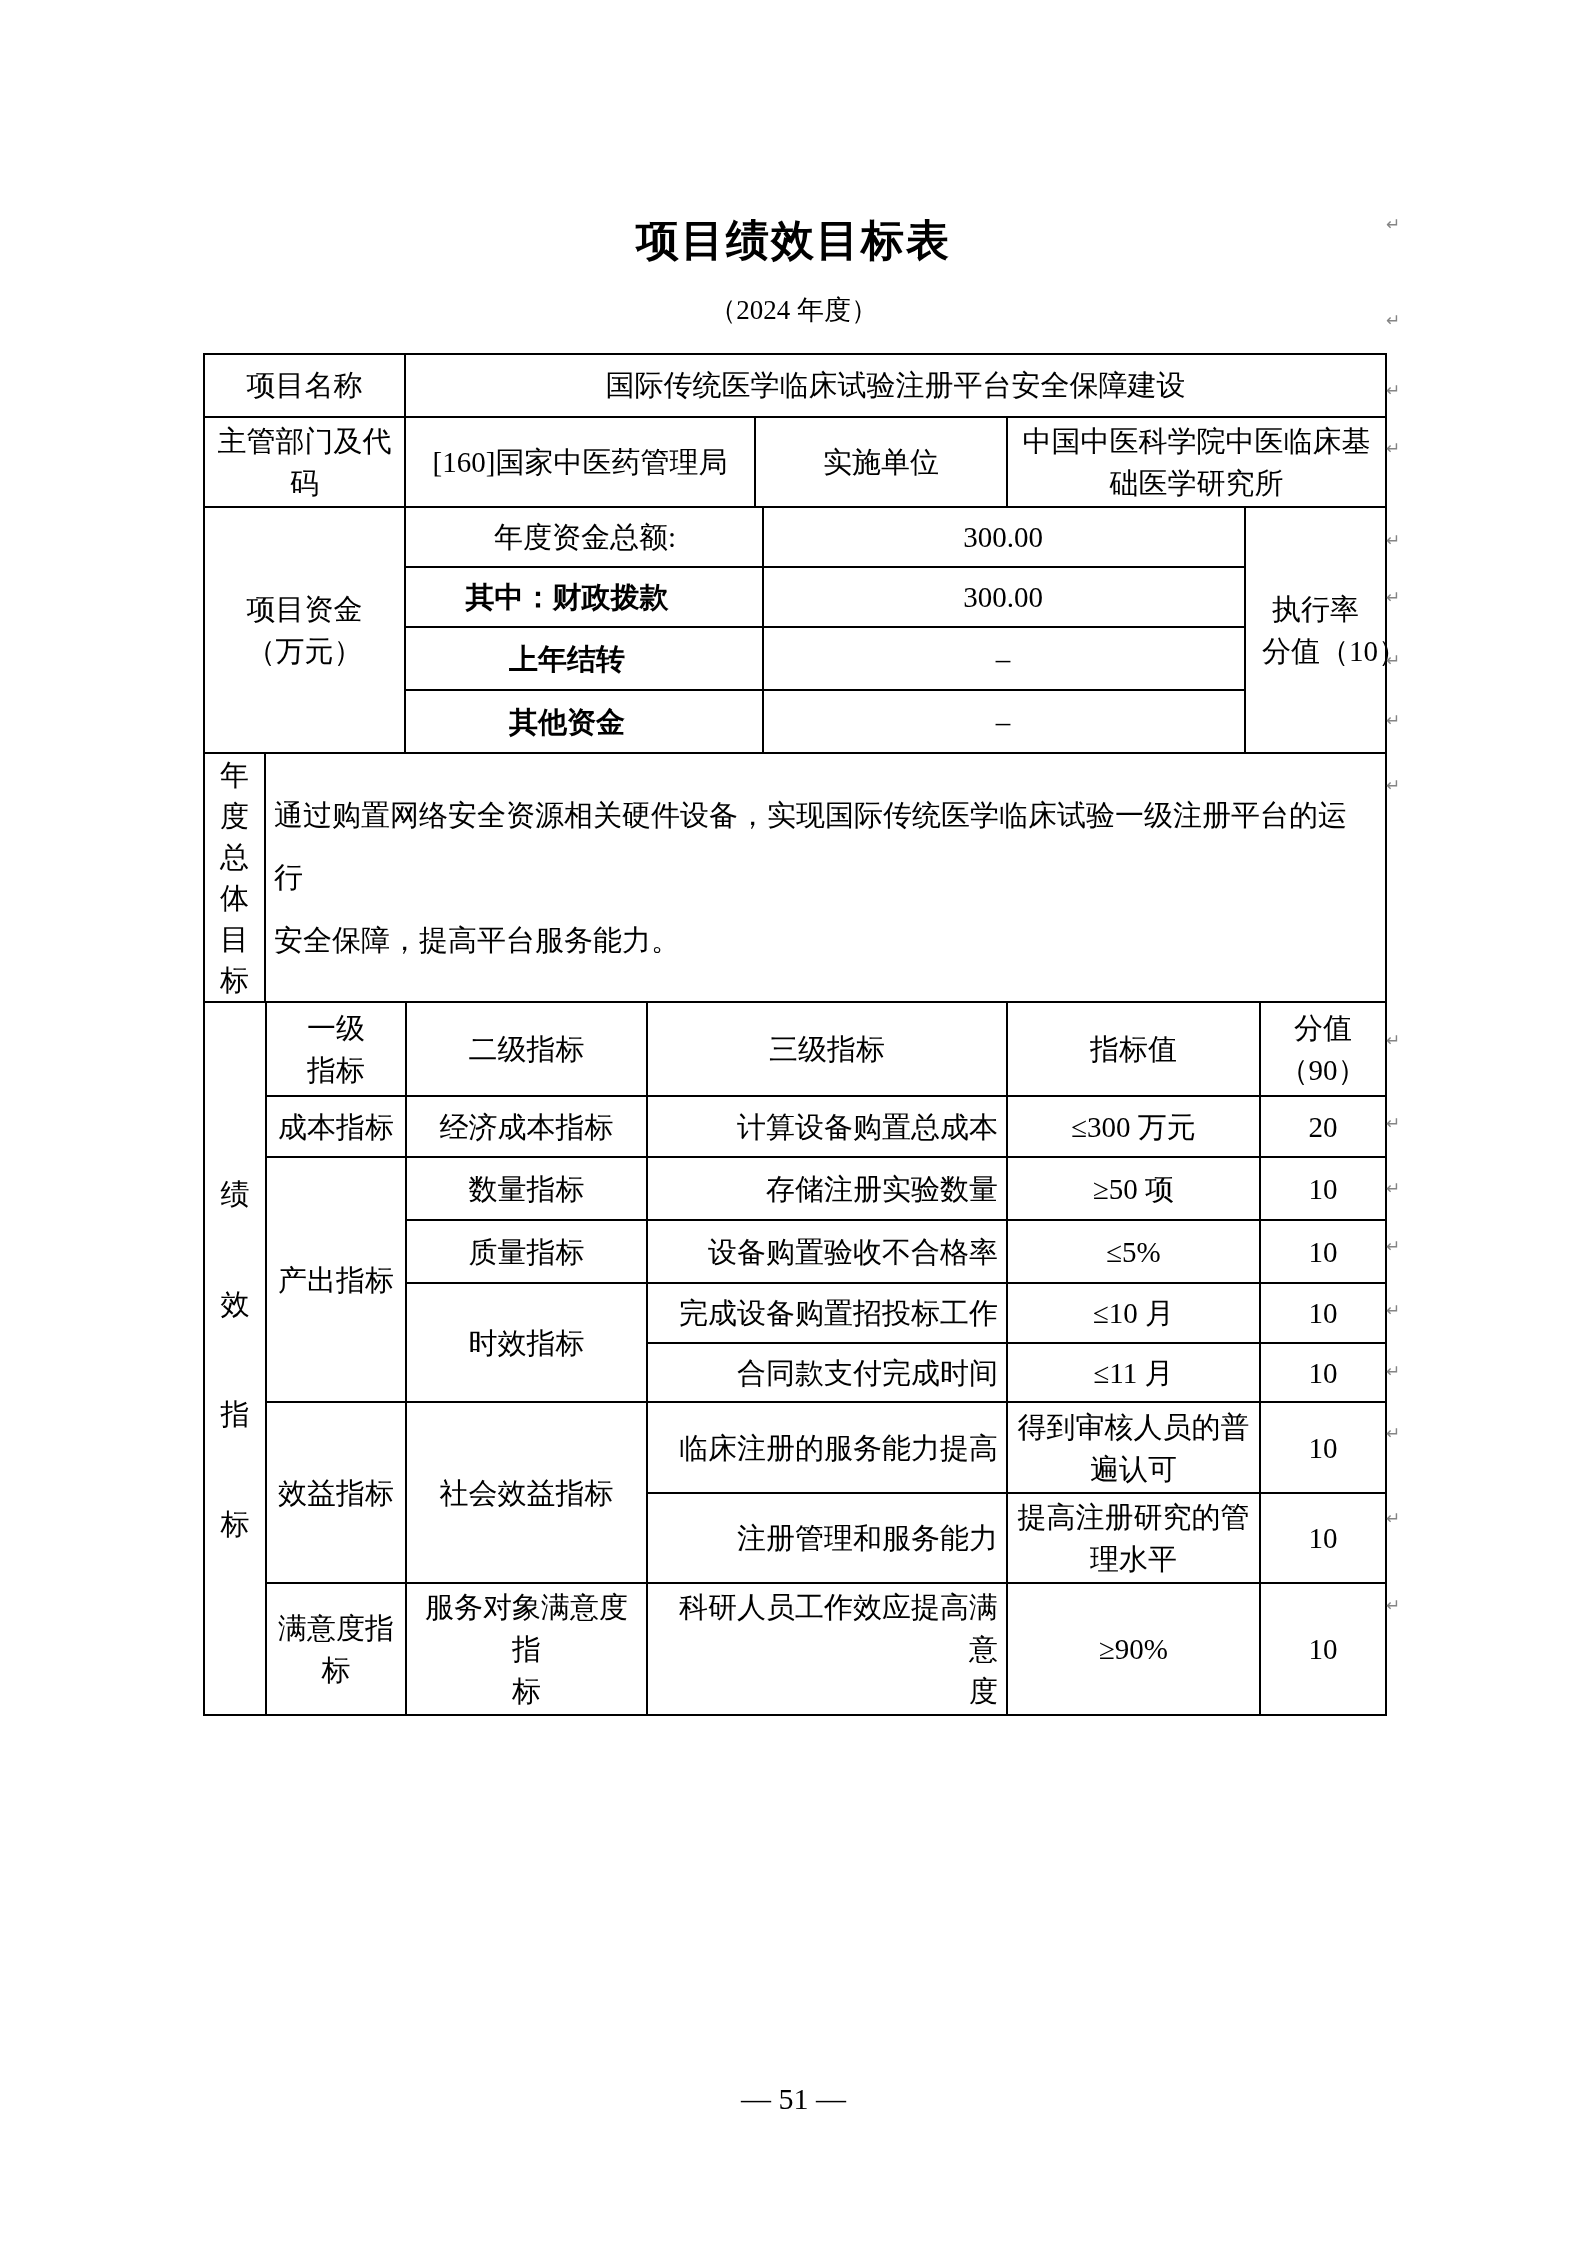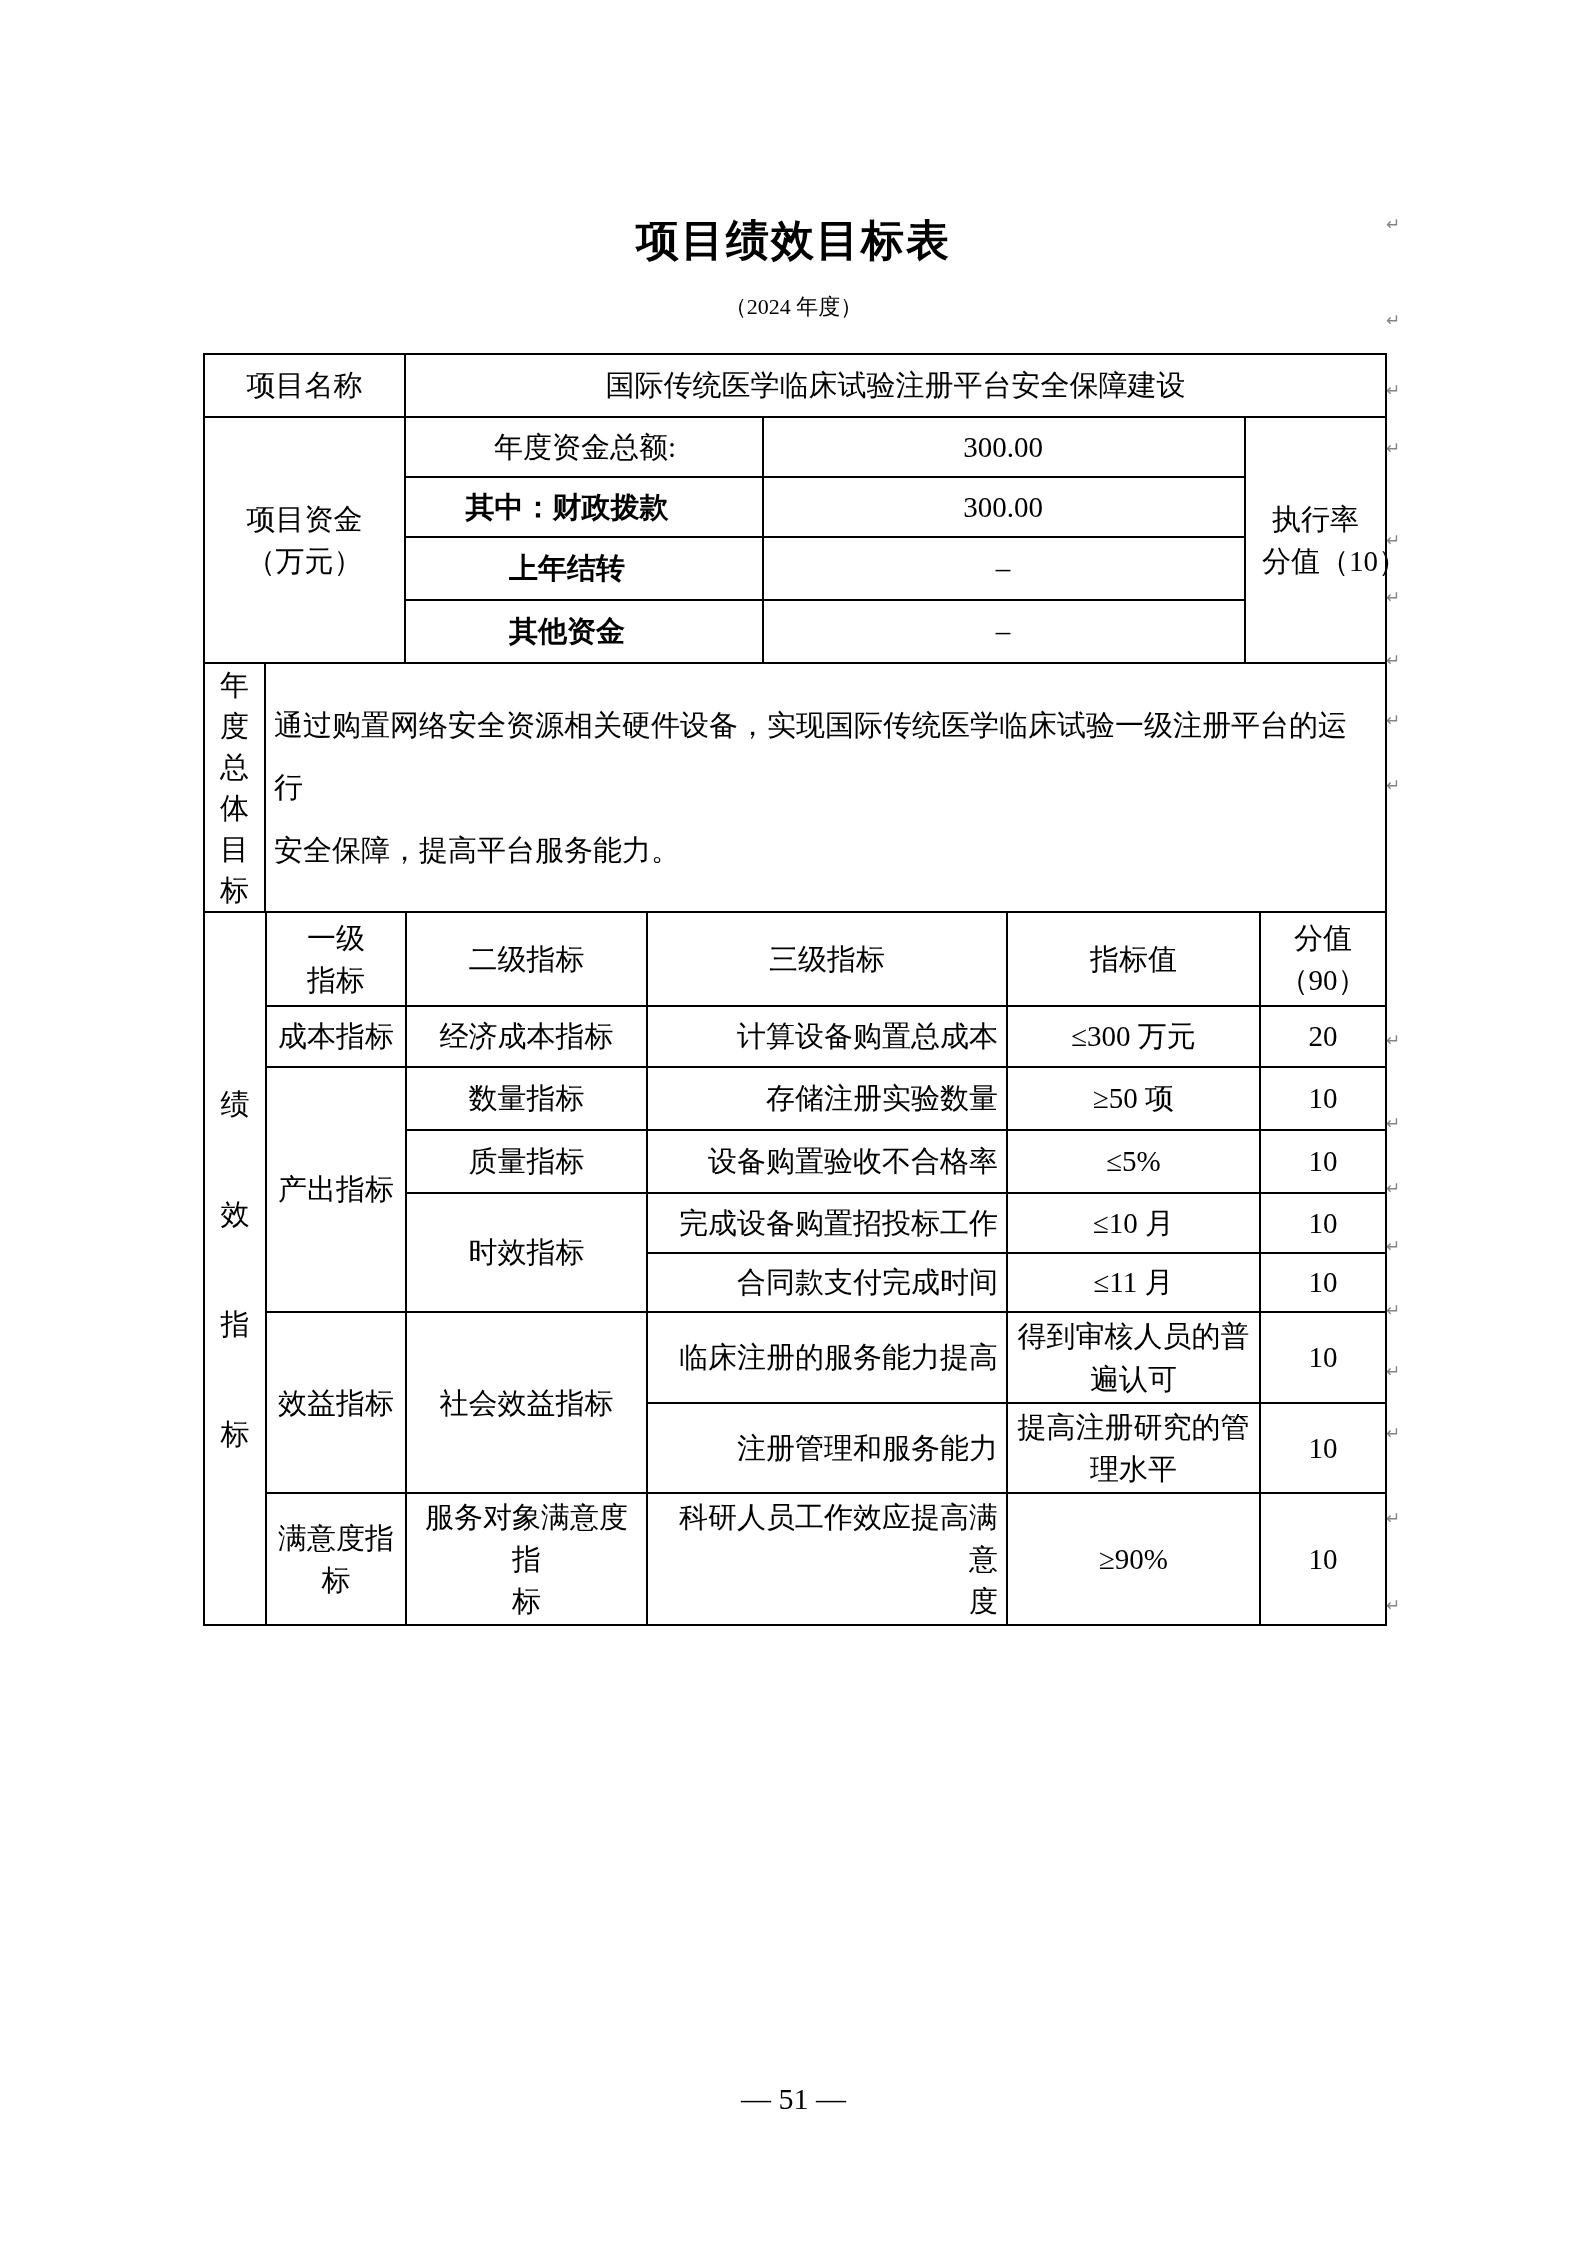--- a/index.html
+++ b/index.html
@@ -11,21 +11,21 @@
     font-family: "Liberation Serif", "DejaVu Serif", serif;
   }
   .doc-title {
     position: absolute; top: 212px; left: 0; width: 100%;
     text-align: center;
     font-family: "Liberation Sans", "DejaVu Sans", sans-serif;
     font-weight: 700; font-size: 43px; letter-spacing: 2px;
   }
   .doc-subtitle {
     position: absolute; top: 292px; left: 0; width: 100%;
-    text-align: center; font-size: 22px;
+    text-align: center; font-size: 27px;
   }
   .table-wrap { position: absolute; left: 203px; top: 353px; width: 1302px; }
   table {
     border-collapse: collapse; table-layout: fixed; width: 1182px;
   }
   table + table { margin-top: -2px; }
   td {
     border: 2px solid #000;
     font-size: 29px; line-height: 1.45;
     padding: 2px 8px;
@@ -63,20 +63,28 @@
     <colgroup>
         <col style="width:201px">
         <col style="width:350px">
         <col style="width:252px">
         <col style="width:379px">
       </colgroup>
     <tbody>
         <tr style="height:63px">
       <td>项目名称</td>
       <td colspan="3">国际传统医学临床试验注册平台安全保障建设</td>
+    </tr>
+    <tr style="height:89px">
+      <td>主管部门及代
+码</td>
+      <td>[160]国家中医药管理局</td>
+      <td>实施单位</td>
+      <td>中国中医科学院中医临床基
+础医学研究所</td>
     </tr>
   </tbody>
     </table>
 
   <table>
     <colgroup>
         <col style="width:201px">
         <col style="width:358px">
         <col style="width:482px">
         <col style="width:141px">

